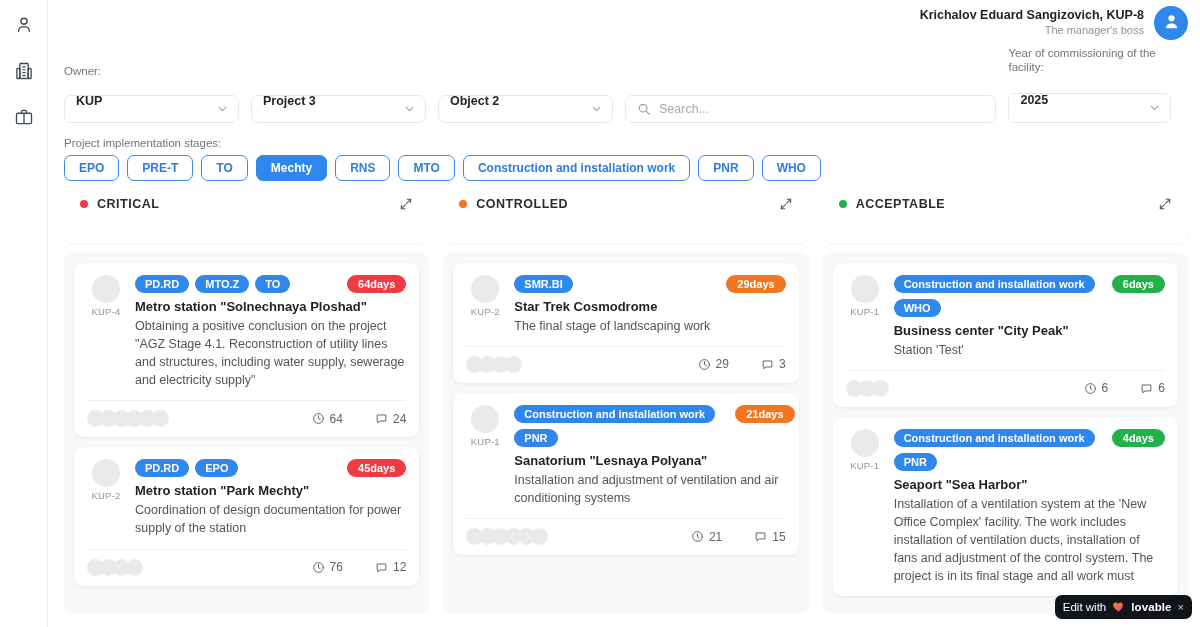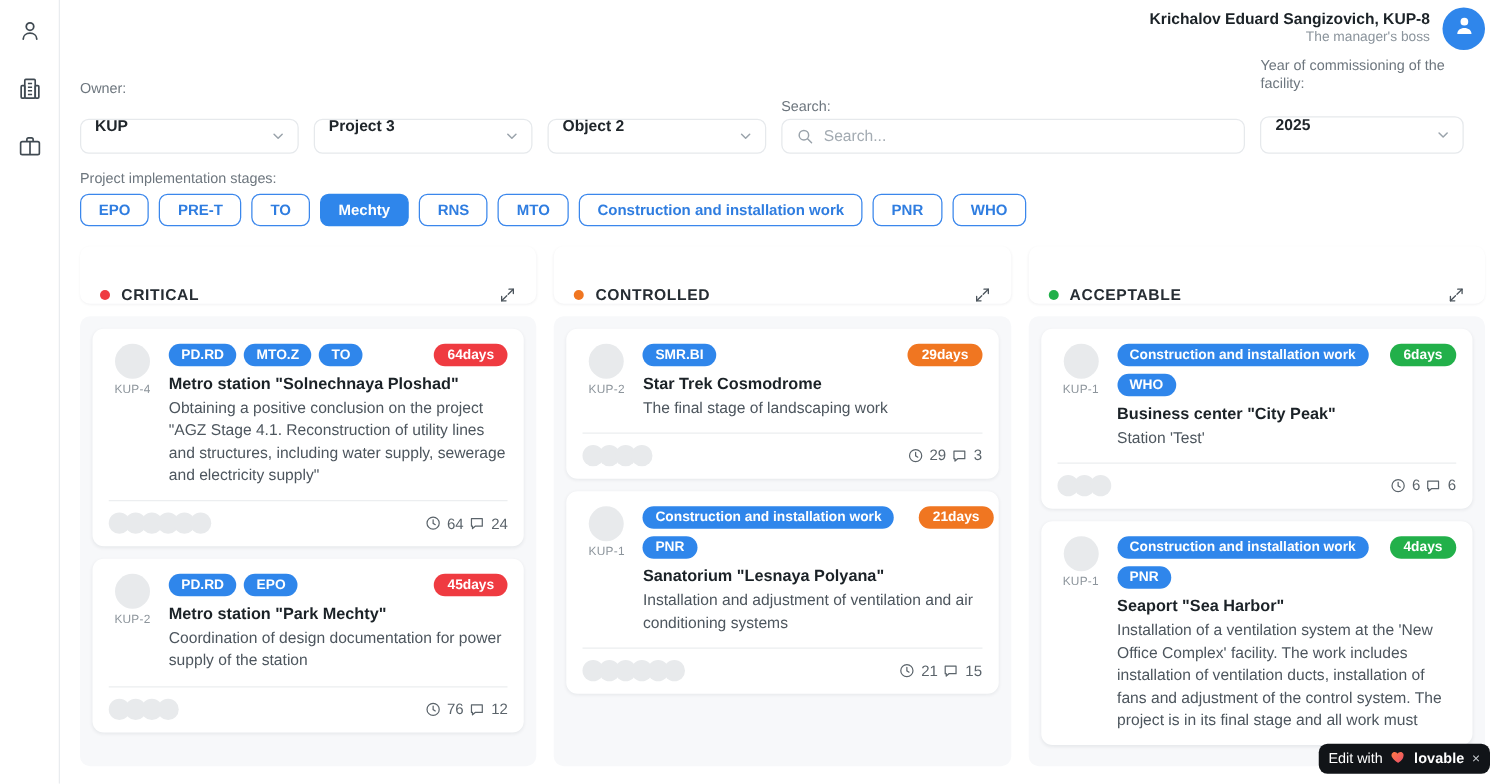--- a/index.html
+++ b/index.html
@@ -90,21 +90,21 @@
   .stage-chip.active { background: #2f86eb; border-color: #2f86eb; color: #fff; }
 
   
   .board {
     display: flex; gap: 14px; padding: 16px 12px 0 16px;
     height: 432px;
   }
   .column { flex: 1 1 0; min-width: 0; display: flex; flex-direction: column; }
   .col-head {
     background: #fff; border-radius: 8px; height: 46px;
-    display: flex; align-items: flex-end; justify-content: space-between;
+    display: flex; align-items: flex-start; justify-content: space-between;
     padding: 0 16px; box-shadow: 0 1px 2px rgba(16,24,40,.05);
   }
   .col-title { display: flex; align-items: center; gap: 9px; }
   .dot { width: 8px; height: 8px; border-radius: 50%; }
   .col-name { font-size: 12.5px; font-weight: bold; letter-spacing: .5px; color: #262d33; }
   .expand-icon { color: #4b545c; cursor: pointer; display: flex; }
   .col-body {
     margin-top: 10px; background: #f7f8fa; border-radius: 8px;
     padding: 10px; flex: 1; overflow: hidden;
     display: flex; flex-direction: column; gap: 10px;
@@ -138,21 +138,21 @@
   .card-divider { border-top: 1px solid #eceef0; margin: 11px 0 0 0; }
   .card-foot {
     display: flex; align-items: center; justify-content: space-between;
     margin-top: 9px;
   }
   .stack { display: flex; }
   .stack span {
     width: 17px; height: 17px; border-radius: 50%; background: #e8eaec;
     margin-right: -4px; display: block;
   }
-  .metrics { display: flex; align-items: center; gap: 4px; color: #5b646b; font-size: 12px; }
+  .metrics { display: flex; align-items: center; gap: 32px; color: #5b646b; font-size: 12px; }
   .metric { display: flex; align-items: center; gap: 5px; }
   .metric svg { display: block; }
 
   
   .lovable {
     position: absolute; right: 8px; bottom: 8px;
     background: #111418; border-radius: 7px; height: 24px;
     display: flex; align-items: center; gap: 6px; padding: 0 8px;
     color: #fff; font-size: 11.5px;
   }
@@ -244,21 +244,20 @@
           <span>Object 2</span>
           <span class="chev">
             <svg width="13" height="13" viewBox="0 0 24 24" fill="none" stroke="currentColor" stroke-width="2.2" stroke-linecap="round" stroke-linejoin="round">
                 <polyline points="6 9 12 15 18 9"></polyline>
               </svg>
           </span>
         </div>
       </div>
 
       <div class="field search-wrap">
-        <div class="field-label">Search:</div>
         <div class="search-box">
           <span class="search-icon">
             <svg width="14" height="14" viewBox="0 0 24 24" fill="none" stroke="currentColor" stroke-width="2" stroke-linecap="round">
                 <circle cx="10.5" cy="10.5" r="6.5"></circle>
                 <path d="M15.5 15.5L21 21"></path>
               </svg>
           </span>
           <input type="text" placeholder="Search..." value="" style="">
         </div>
       </div>

